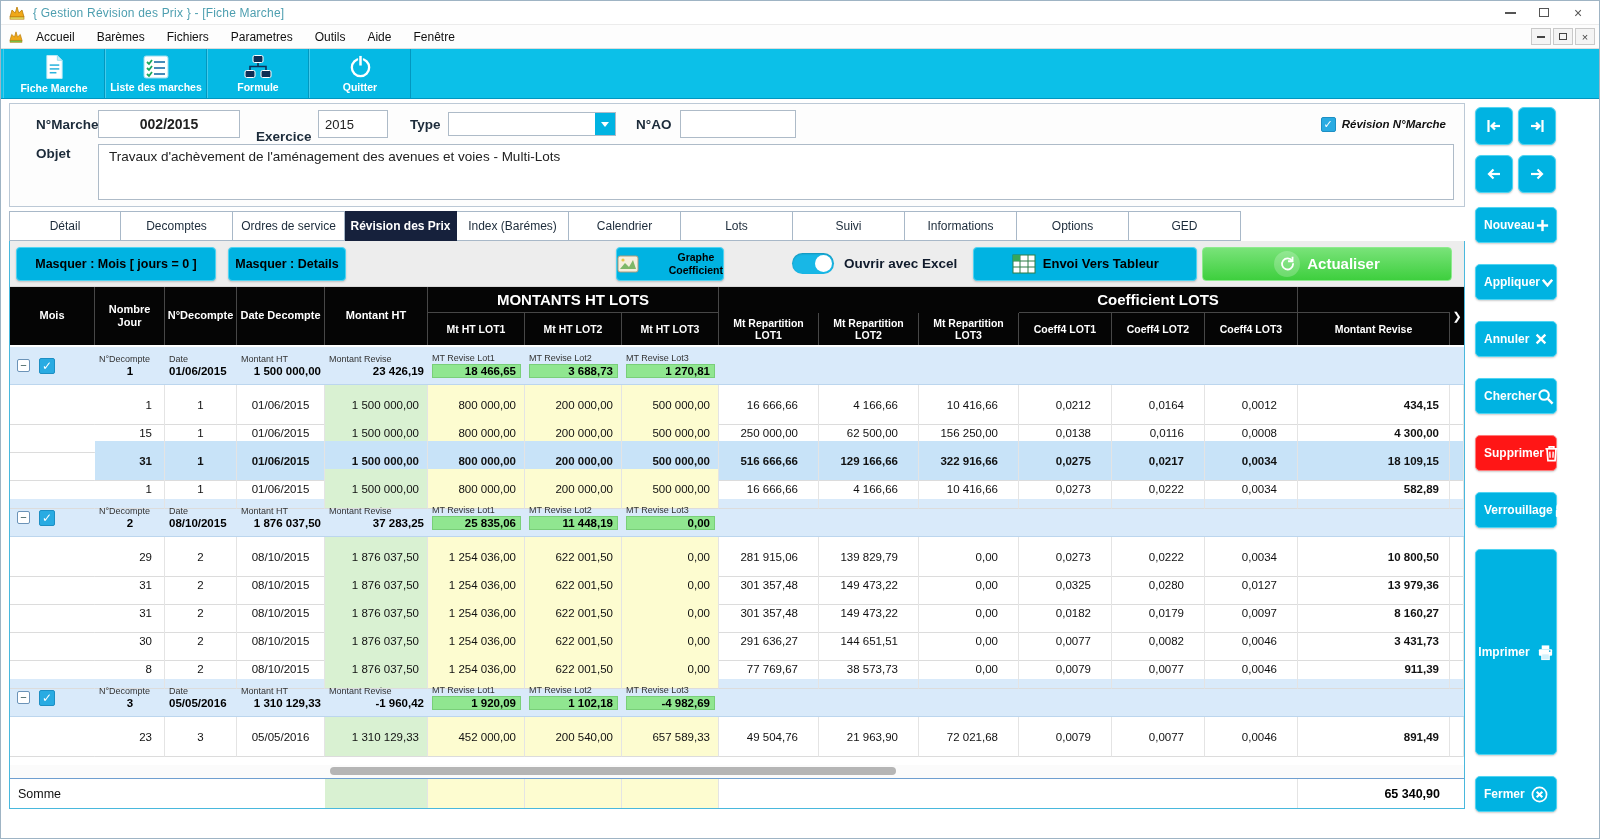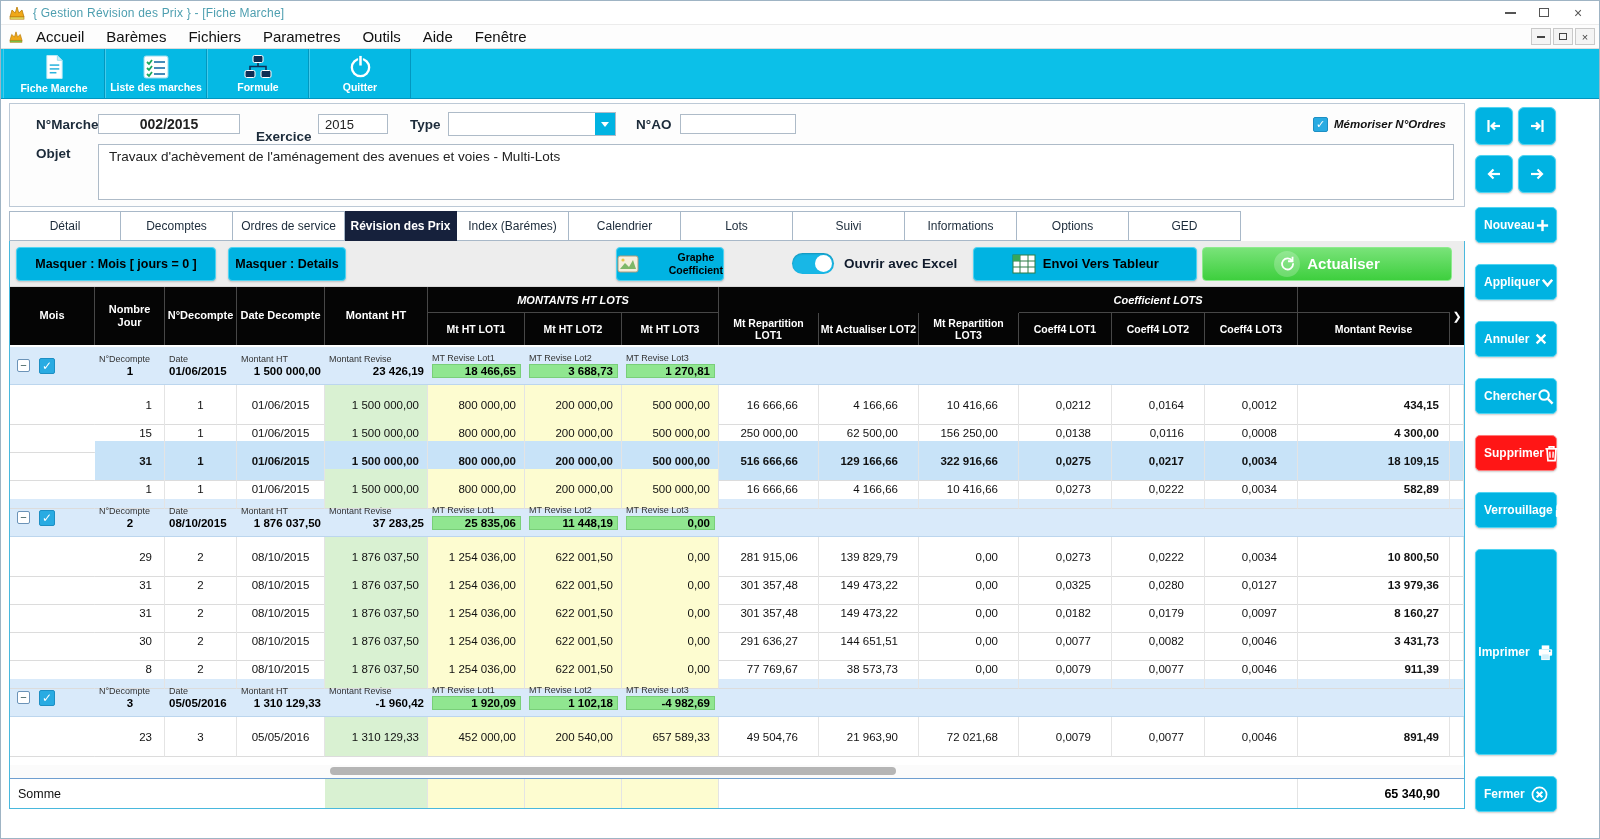--- a/index.html
+++ b/index.html
@@ -17,40 +17,40 @@
   .titlebar{ height:24px; background:#fff; display:flex; align-items:center; padding:0 4px 0 8px; border-bottom:1px solid #ececec;}
   .titlebar .title{ font-size:12px; color:#4e9fb0; margin-left:8px; letter-spacing:.2px;}
   .win-controls{ margin-left:auto; display:flex; }
   .wc{ width:34px; height:22px; display:flex; align-items:center; justify-content:center; color:#555; font-size:14px; cursor:default;}
   .wc .bar{ width:11px; height:2px; background:#555; display:inline-block;}
   .wc .box{ width:10px; height:9px; border:1.5px solid #555; display:inline-block;}
 
   
   .menubar{ height:24px; background:#fdfdfd; border-bottom:1px solid #dcdcdc; display:flex; align-items:center; padding:0 4px;}
   .menu-items{ display:flex; align-items:center;}
-  .menu-item{ font-size:15px; color:#111; padding:4px 11px; cursor:default;}
+  .menu-item{ font-size:12px; color:#111; padding:4px 11px; cursor:default;}
   .mdi-controls{ margin-left:auto; display:flex; gap:2px;}
   .mdi{ width:20px; height:17px; border:1px solid #c9c9c9; background:#f4f4f4; display:flex; align-items:center; justify-content:center; color:#444; font-size:11px;}
   .mdi .bar{ width:8px; height:2px; background:#444;}
   .mdi .box{ width:8px; height:7px; border:1.3px solid #444;}
 
   
   .toolbar{ height:50px; background:var(--band); border-bottom:1px solid #0096c0; display:flex; align-items:stretch; padding-left:2px;}
   .tb-btn{ width:102px; display:flex; flex-direction:column; align-items:center; justify-content:center; gap:2px;
     background:#05b9e4; border-right:1px solid rgba(0,90,120,.35); border-left:1px solid rgba(255,255,255,.25); cursor:default;}
   .tb-label{ font-size:10.5px; font-weight:bold; color:#fff; }
 
   
   .body-row{ flex:1; display:flex; align-items:stretch;}
   .left-col{ margin-left:8px; width:1456px; display:flex; flex-direction:column;}
   .form-box{ margin-top:4px; height:104px; border:1px solid #bcc9d6; background:#fdfdfd; padding:7px 8px 0 0;}
   .form-row1{ display:flex; align-items:center; height:26px;}
   .form-row1 label, .form-row2 label{ font-size:13.5px; font-weight:bold; color:#1c2b3a;}
   .lab-nmarche{ width:88px; padding-left:26px;}
-  .inp{ height:20px; border:1px solid #aebbc8; background:#fff; font-family:inherit; font-size:13px; color:#222; padding:0 6px;}
+  .inp{ height:28px; border:1px solid #aebbc8; background:#fff; font-family:inherit; font-size:13px; color:#222; padding:0 6px;}
   .inp-nmarche{ width:142px; font-weight:bold; text-align:center; font-size:14px;}
   .lab-exercice{ margin-left:16px; width:62px;margin-top:24px;}
   .inp-exercice{ width:70px;}
   .lab-type{ margin-left:22px; width:38px;}
   .select{ width:168px; height:24px; border:1px solid #aebbc8; background:#fff; display:flex; align-items:center;}
   .select .sel-value{ flex:1; font-size:13px; padding:0 6px;}
   .select .caret-btn{ width:20px; height:100%; background:var(--cyan); display:flex; align-items:center; justify-content:center;}
   .caret{ width:0; height:0; border-left:4px solid transparent; border-right:4px solid transparent; border-top:5px solid #fff;}
   .lab-nao{ margin-left:20px; width:44px;}
   .inp-nao{ width:116px;}
@@ -83,21 +83,21 @@
   .toggle-label{ font-size:13.5px; font-weight:bold; color:#101b2c;}
   .btn-envoi{ width:224px; margin-left:16px; font-size:13px;}
   .btn-actualiser{ width:250px; margin-left:auto; margin-right:6px; font-size:15px;
     background:linear-gradient(#79e379,#3ecf3e); border:1px solid #8deb8d; color:#fff;}
   .ic-circle{ width:26px; height:26px; border-radius:50%; background:rgba(255,255,255,.22); display:flex; align-items:center; justify-content:center;}
 
   
   .grid-cols{ display:grid; grid-template-columns:var(--grid-cols);}
   .grid-header{ background:#050505; color:#fff; grid-template-rows:26px 32px;}
   .h-fixed{ grid-row:1/3; display:flex; align-items:center; justify-content:center; text-align:center; font-size:11px; font-weight:bold; border-right:1px solid #474747; padding:2px; line-height:1.2;}
-  .h-group{ grid-row:1; display:flex; align-items:center; justify-content:center; font-size:11px; font-weight:bold; border-right:1px solid #474747; border-bottom:1px solid #474747;font-style:italic;}
+  .h-group{ grid-row:1; display:flex; align-items:center; justify-content:center; font-size:15px; font-weight:bold; border-right:1px solid #474747; border-bottom:1px solid #474747;}
   .h-top-empty{ grid-row:1; border-bottom:1px solid #474747;}
   .h-sub{ grid-row:2; display:flex; align-items:center; justify-content:center; text-align:center; font-size:10.5px; font-weight:bold; border-right:1px solid #474747; line-height:1.15; padding:1px;}
   .h-chev{ grid-column:16; grid-row:1/3; display:flex; align-items:center; justify-content:center; color:#fff; font-size:11px;}
 
   .grid-body{ background:#fff;}
   .drow{ height:28px;}
   .cell{ display:flex; align-items:center; font-size:11.5px; color:#111; border-right:1px solid #e4e4e4; border-bottom:1px solid #dcdcdc; padding:0 4px; overflow:hidden; white-space:nowrap;}
   .c-mois{ justify-content:center;margin-top:39px;}
   .c-njour{ justify-content:flex-end; padding-right:12px;}
   .c-ndec{ justify-content:center;}
@@ -257,21 +257,21 @@
           <div class="select">
             <span class="sel-value"></span>
             <span class="caret-btn">
                 <span class="caret"></span>
               </span>
           </div>
           <label class="lab-nao">N°AO</label>
           <input class="inp inp-nao" value="" style="">
           <div class="memoriser">
             <span class="checkbox">✓</span>
-            <span class="mem-label">Mémoriser N°Ordres</span>
+            <span class="mem-label">Révision N°Marche</span>
           </div>
         </div>
         <div class="form-row2">
           <label class="lab-objet">Objet</label>
           <div class="objet-box">Travaux d'achèvement de l'aménagement des avenues et voies - Multi-Lots</div>
         </div>
       </div>
 
       <div class="tabs">
           <div class="tab">Détail</div>
@@ -341,21 +341,21 @@
             <div class="h-fixed" style="grid-column:3">N°Decompte</div>
             <div class="h-fixed" style="grid-column:4">Date Decompte</div>
             <div class="h-fixed" style="grid-column:5">Montant HT</div>
             <div class="h-group" style="grid-column:6 / span 3">MONTANTS HT LOTS</div>
             <div class="h-group" style="grid-column:12 / span 3">Coefficient LOTS</div>
             <div class="h-top-empty" style="grid-column:15"></div>
             <div class="h-sub" style="grid-column:6">Mt HT LOT1</div>
             <div class="h-sub" style="grid-column:7">Mt HT LOT2</div>
             <div class="h-sub" style="grid-column:8">Mt HT LOT3</div>
             <div class="h-sub" style="grid-column:9">Mt Repartition LOT1</div>
-            <div class="h-sub" style="grid-column:10">Mt Actualiser LOT2</div>
+            <div class="h-sub" style="grid-column:10">Mt Repartition LOT2</div>
             <div class="h-sub" style="grid-column:11">Mt Repartition LOT3</div>
             <div class="h-sub" style="grid-column:12">Coeff4 LOT1</div>
             <div class="h-sub" style="grid-column:13">Coeff4 LOT2</div>
             <div class="h-sub" style="grid-column:14">Coeff4 LOT3</div>
             <div class="h-sub" style="grid-column:15">Montant Revise</div>
             <div class="h-chev">❯</div>
           </div>
         <div class="grid-body">
             <div class="grid-cols group-row">
               <div class="gc1" style="grid-column:1">

